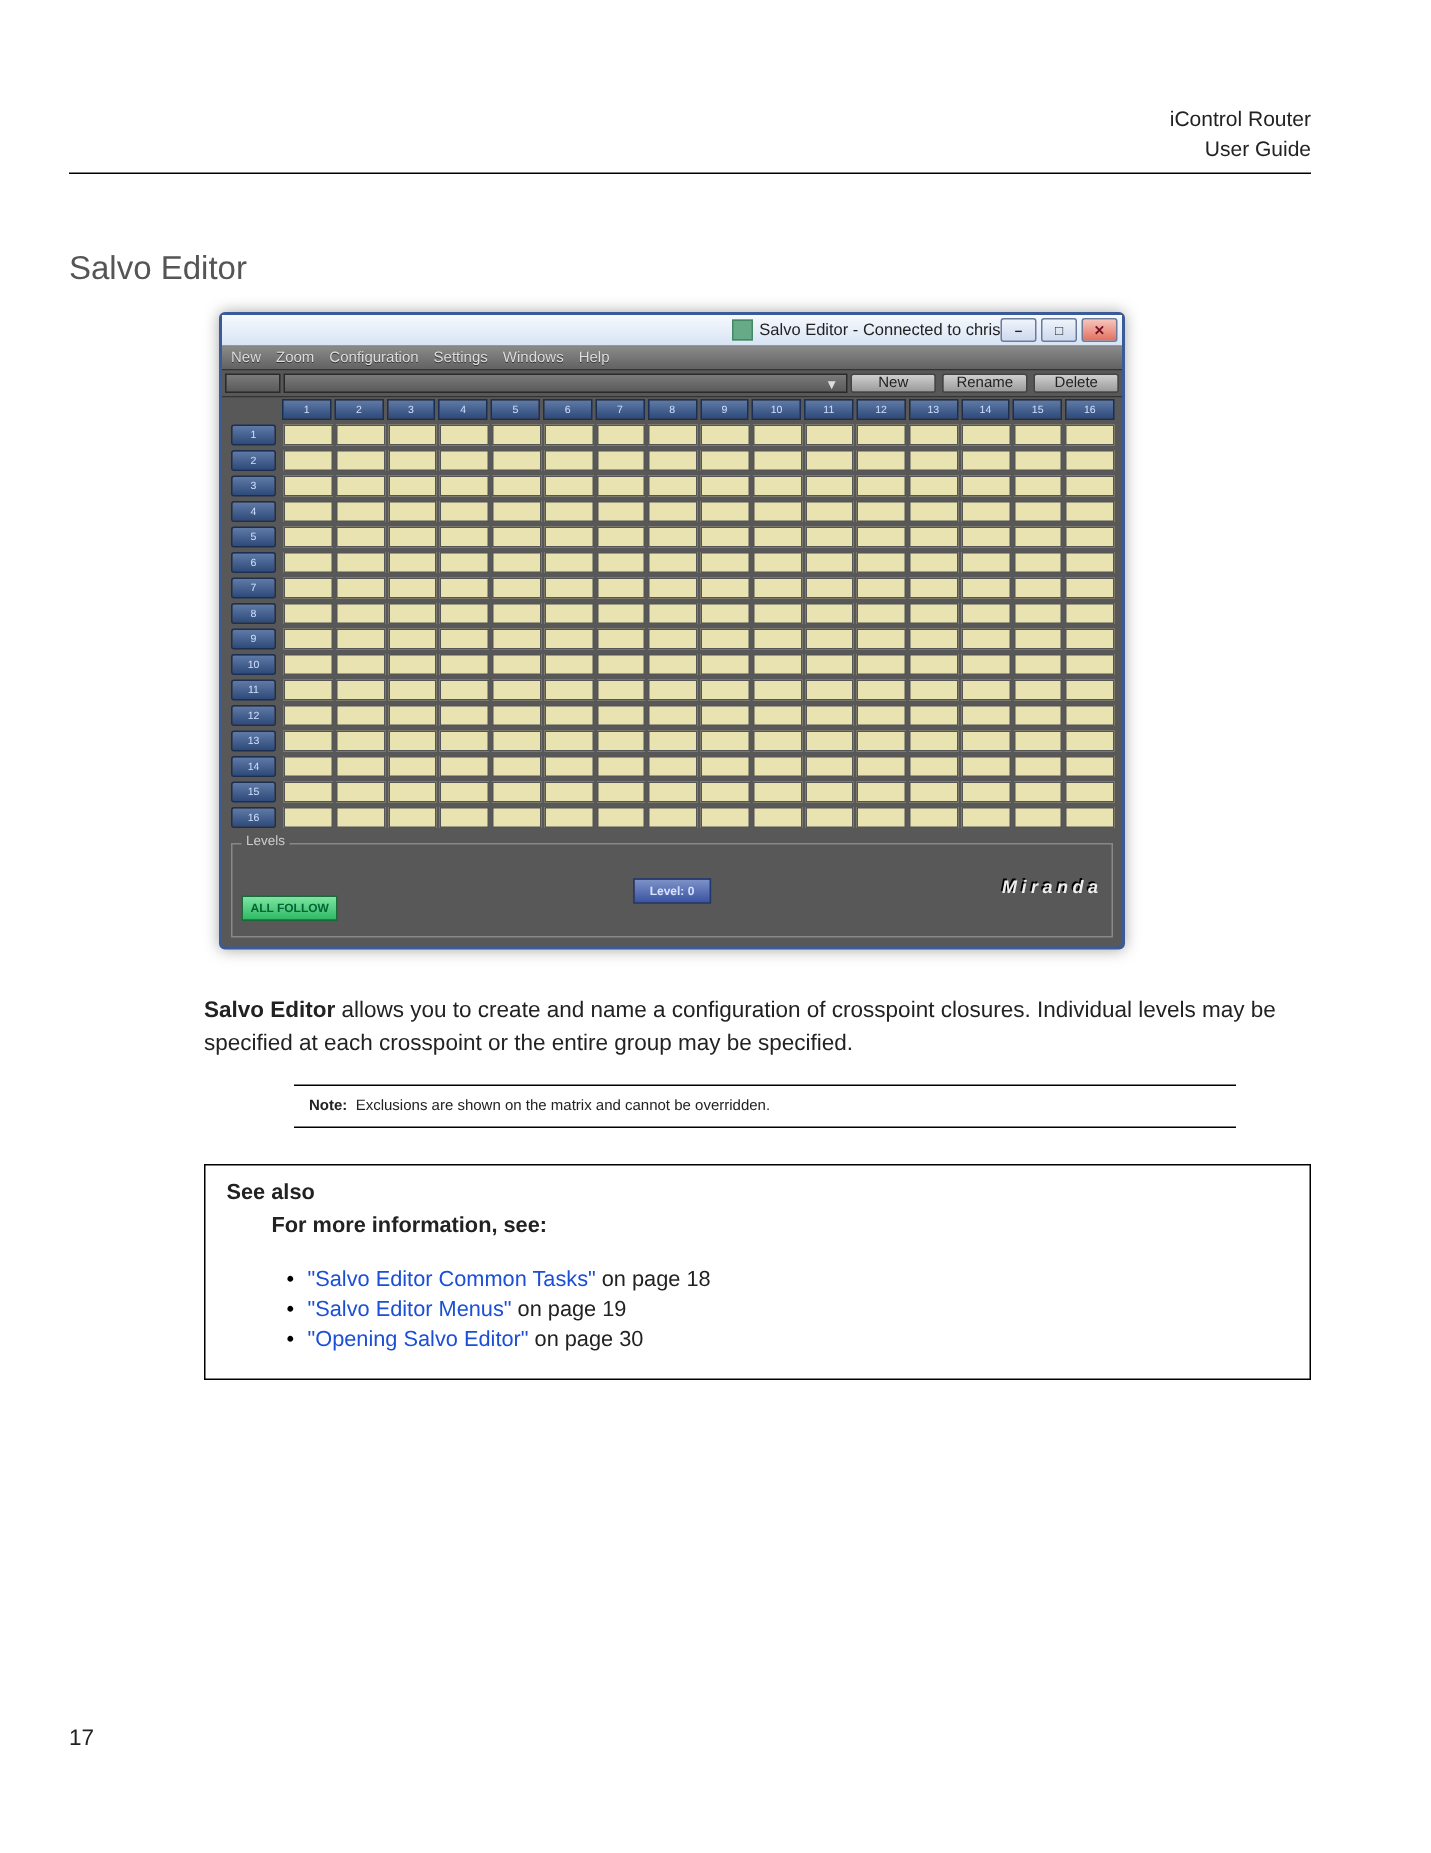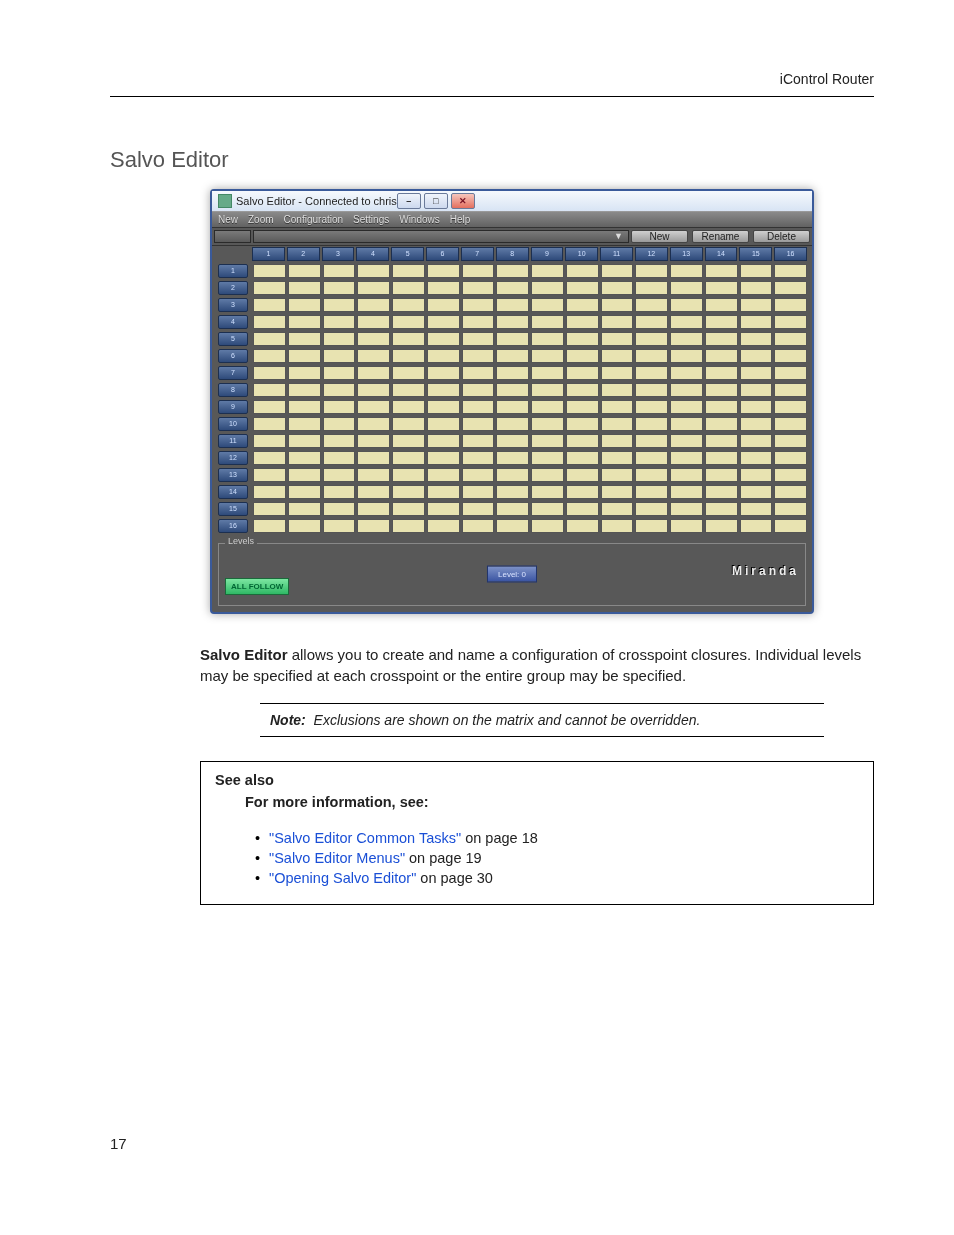--- a/index.html
+++ b/index.html
@@ -4,21 +4,21 @@
 <style>
   body {
     margin: 0;
     padding: 0;
     font-family: "Segoe UI", "Myriad Pro", Arial, sans-serif;
     color: #222;
     width: 954px;
     background: #fff;
   }
   .page {
-    padding: 70px 80px 60px 110px;
+    padding: 70px 80px 60px 46px;
   }
   .header-block {
     text-align: right;
     font-size: 14px;
     line-height: 1.4;
   }
   .header-rule {
     border: 0;
     border-top: 1px solid #000;
     margin: 6px 0 50px 0;
@@ -36,21 +36,21 @@
     width: 600px;
     border: 2px solid #3a5a9a;
     border-radius: 4px;
     background: #585858;
     box-shadow: 0 0 10px rgba(0,0,0,0.35);
     font-family: Tahoma, Arial, sans-serif;
   }
   .titlebar {
     display: flex;
     align-items: center;
-    justify-content: flex-start;
+    justify-content: flex-end;
     background: linear-gradient(#f6f9fd, #d8e4f4);
     padding: 2px 3px 2px 6px;
     font-size: 11px;
     color: #222;
   }
   .titlebar-left { display:flex; align-items:center; gap:4px; }
   .title-icon { width:12px; height:12px; background:#6a8; border:1px solid #486; display:inline-block; }
   .win-controls { display:flex; gap:3px; }
   .win-btn {
     width: 22px; height: 14px;
@@ -151,35 +151,35 @@
     color:#063; font-size:8px; font-weight:bold;
     padding:3px 5px;
     margin-top:30px;
   }
   .level-indicator {
     background: linear-gradient(#7d92c8,#3a54a2);
     border:1px solid #22356d;
     color:#d9e3ff; font-size:8px;
     padding:3px 10px;
     margin: 0 auto;
-    position:absolute; left:50%; top:50%; transform:translate(-50%,-50%);
+    position:absolute; left:50%; top:50%; transform:translate(-50%,-50%);font-weight:bold;
   }
   .brand {
     color:#eee; font-size:12px; letter-spacing:3px; font-weight:bold;
+    font-style:italic;
     text-shadow: -1px -1px 0 #000;
     margin-left:auto;
   }
   .body-text { font-size:15px; line-height:1.45; margin: 0 0 16px 90px; }
   .note-block {
     border-top:1px solid #000;
     border-bottom:1px solid #000;
     margin: 10px 50px 24px 150px;
     padding: 8px 10px;
-    font-size:14px;
-    font-style:italic;
+    font-size:10px;
   }
   .seealso-box {
     border:1px solid #000;
     margin: 0 0 0 90px;
     padding: 10px 14px 14px 14px;
     font-size:14.5px;
   }
   .seealso-box .sa-title { font-weight:bold; margin-bottom:6px; }
   .seealso-box .sa-intro { margin: 2px 0 20px 30px; font-weight: bold; }
   .seealso-box ul { margin:0 0 0 40px; padding:0; list-style:none; }
@@ -191,20 +191,21 @@
     font-size:15px;
     margin-top:230px;
   }
 </style>
 </head>
 <body>
 
 <div class="page">
   <div class="header-block">
     <div>iControl Router</div>
+    <div>User Guide</div>
   </div>
   <hr class="header-rule">
 
   <h2 class="section-heading">Salvo Editor</h2>
 
   <div class="screenshot-wrap">
     <div class="app-window">
       <div class="titlebar">
         <div class="titlebar-left">
           <span class="title-icon"></span>

